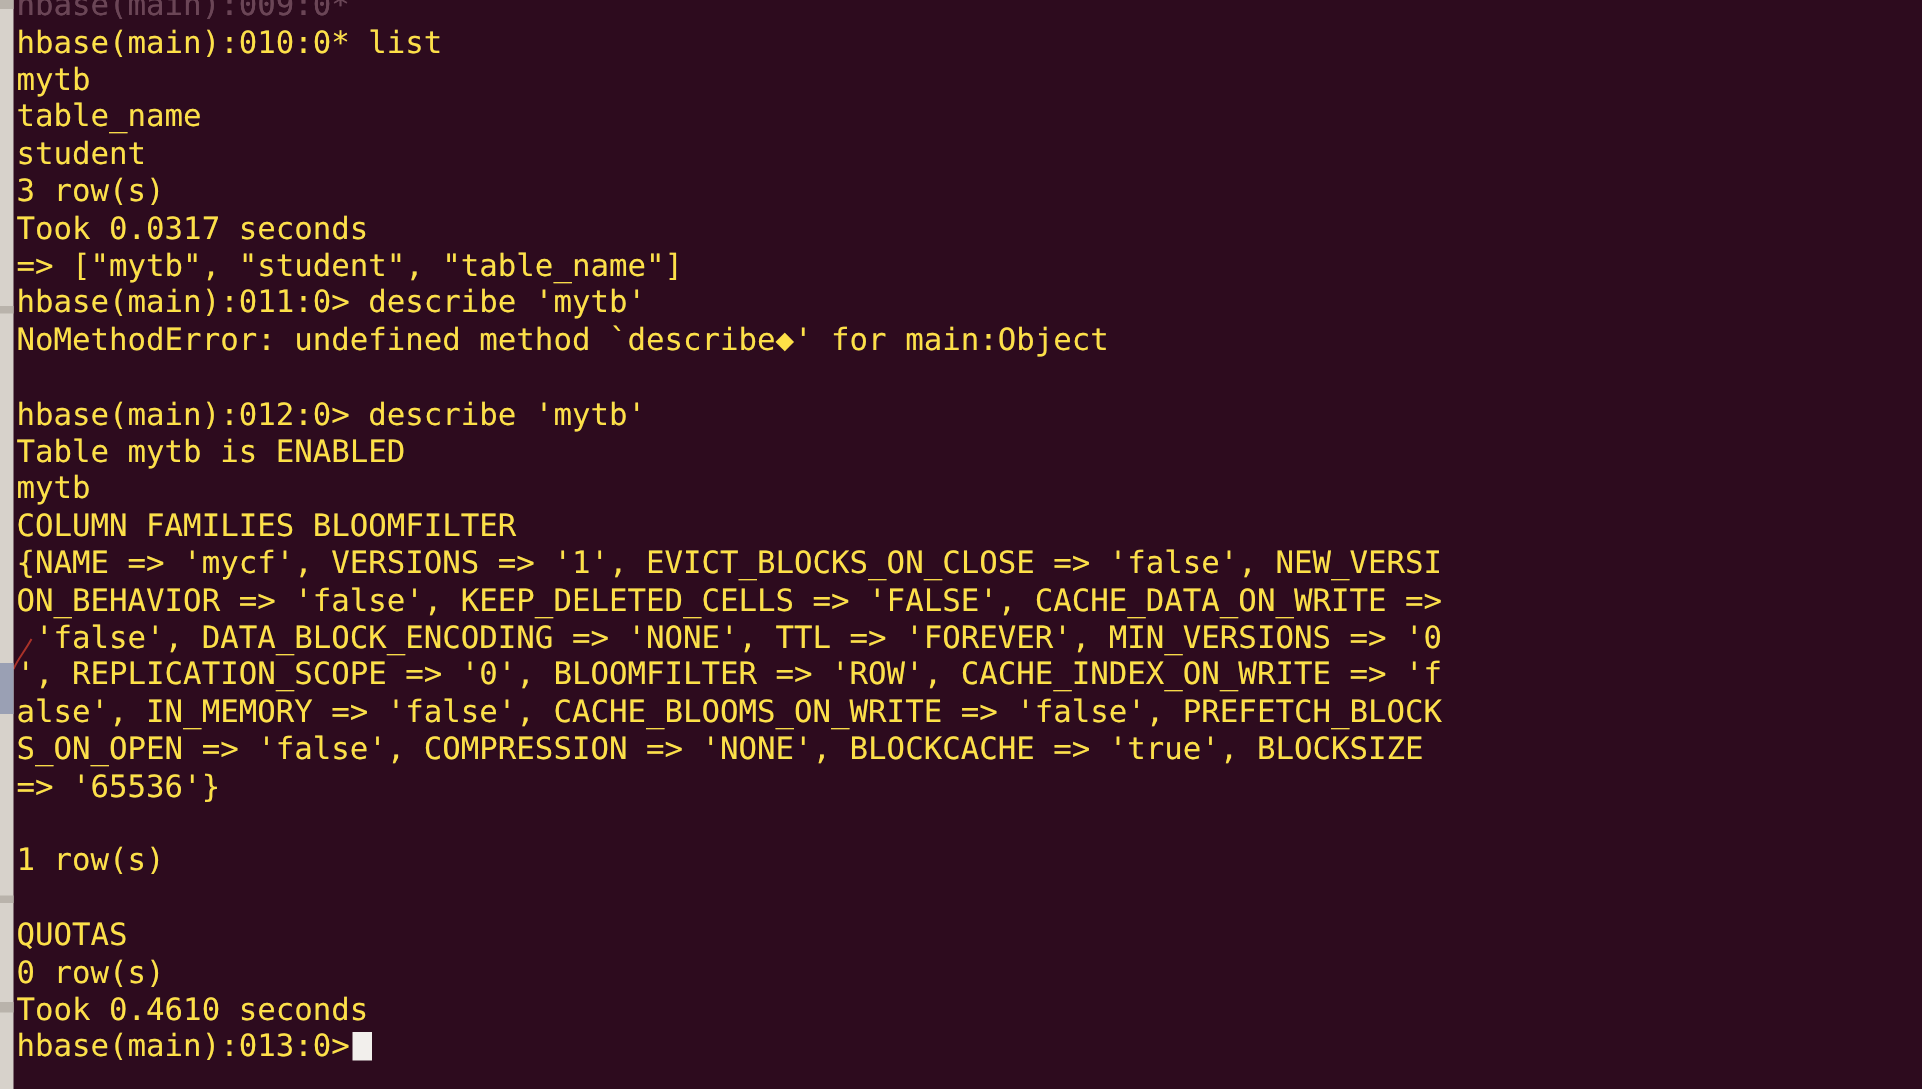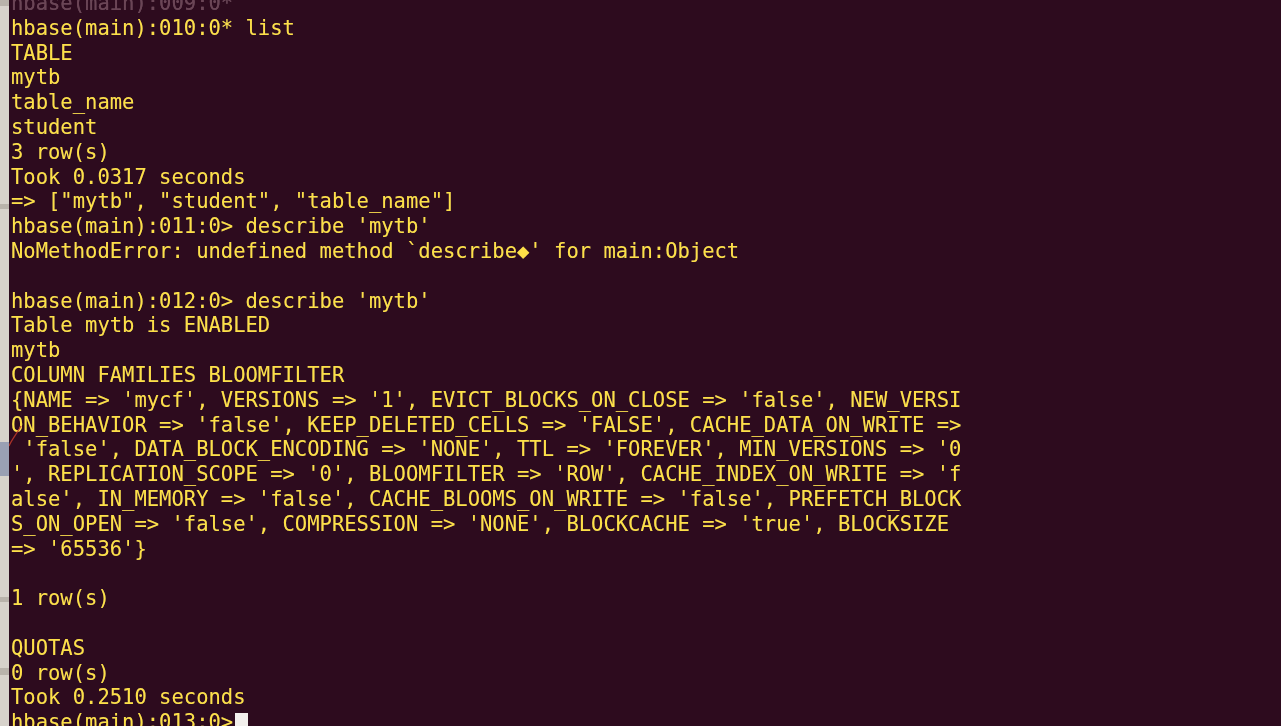--- a/index.html
+++ b/index.html
@@ -87,21 +87,20 @@
     <div class="thumb t5"></div>
   </div>
 
   <svg id="artifact" viewBox="0 0 14 22">
     <path d="M1 21 C4 14, 8 10, 13 1" stroke="#c0392b" stroke-width="1.3" fill="none"></path>
   </svg>
 
   <div id="term">
     <div class="line clipped">hbase(main):009:0*</div>
     <div class="line">hbase(main):010:0* list</div>
-    <div class="line">TABLE</div>
     <div class="line">mytb</div>
     <div class="line">table_name</div>
     <div class="line">student</div>
     <div class="line">3 row(s)</div>
     <div class="line">Took 0.0317 seconds</div>
     <div class="line">=&gt; ["mytb", "student", "table_name"]</div>
     <div class="line">hbase(main):011:0&gt; describe 'mytb'</div>
     <div class="line">NoMethodError: undefined method `describe◆' for main:Object</div>
     <div class="line"></div>
     <div class="line">hbase(main):012:0&gt; describe 'mytb'</div>
@@ -113,17 +112,17 @@
     <div class="line"> 'false', DATA_BLOCK_ENCODING =&gt; 'NONE', TTL =&gt; 'FOREVER', MIN_VERSIONS =&gt; '0</div>
     <div class="line">', REPLICATION_SCOPE =&gt; '0', BLOOMFILTER =&gt; 'ROW', CACHE_INDEX_ON_WRITE =&gt; 'f</div>
     <div class="line">alse', IN_MEMORY =&gt; 'false', CACHE_BLOOMS_ON_WRITE =&gt; 'false', PREFETCH_BLOCK</div>
     <div class="line">S_ON_OPEN =&gt; 'false', COMPRESSION =&gt; 'NONE', BLOCKCACHE =&gt; 'true', BLOCKSIZE</div>
     <div class="line">=&gt; '65536'}</div>
     <div class="line"></div>
     <div class="line">1 row(s)</div>
     <div class="line"></div>
     <div class="line">QUOTAS</div>
     <div class="line">0 row(s)</div>
-    <div class="line">Took 0.2510 seconds</div>
+    <div class="line">Took 0.4610 seconds</div>
     <div class="line"><span>hbase(main):013:0&gt;</span><span class="cursor"></span></div>
   </div>
 
 </div>
 
 </body></html>

